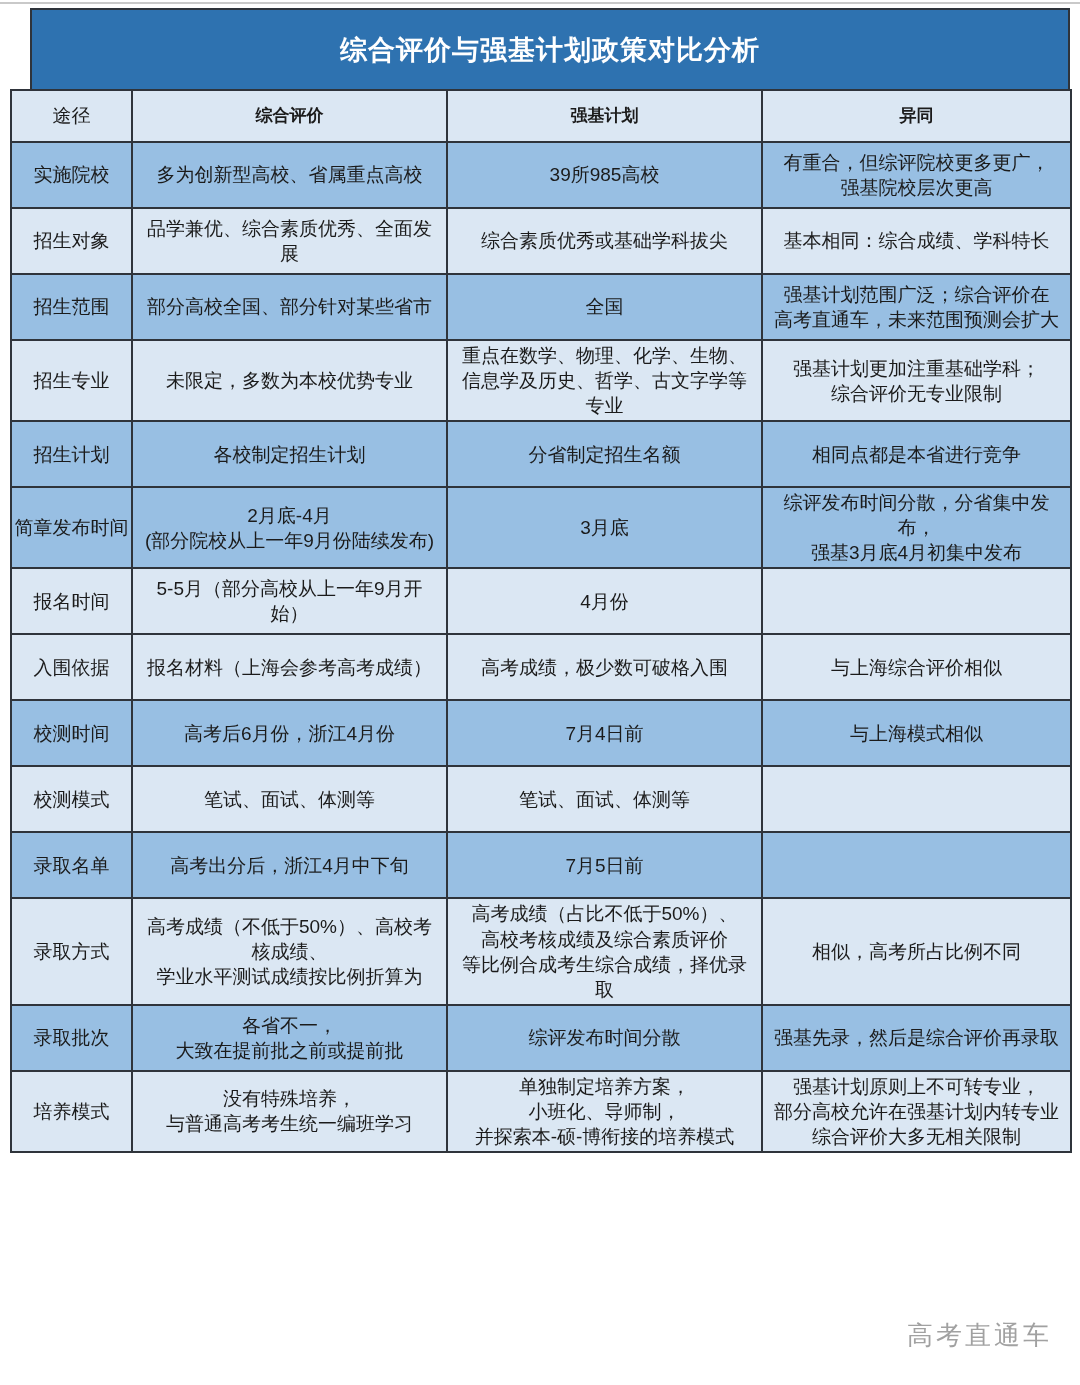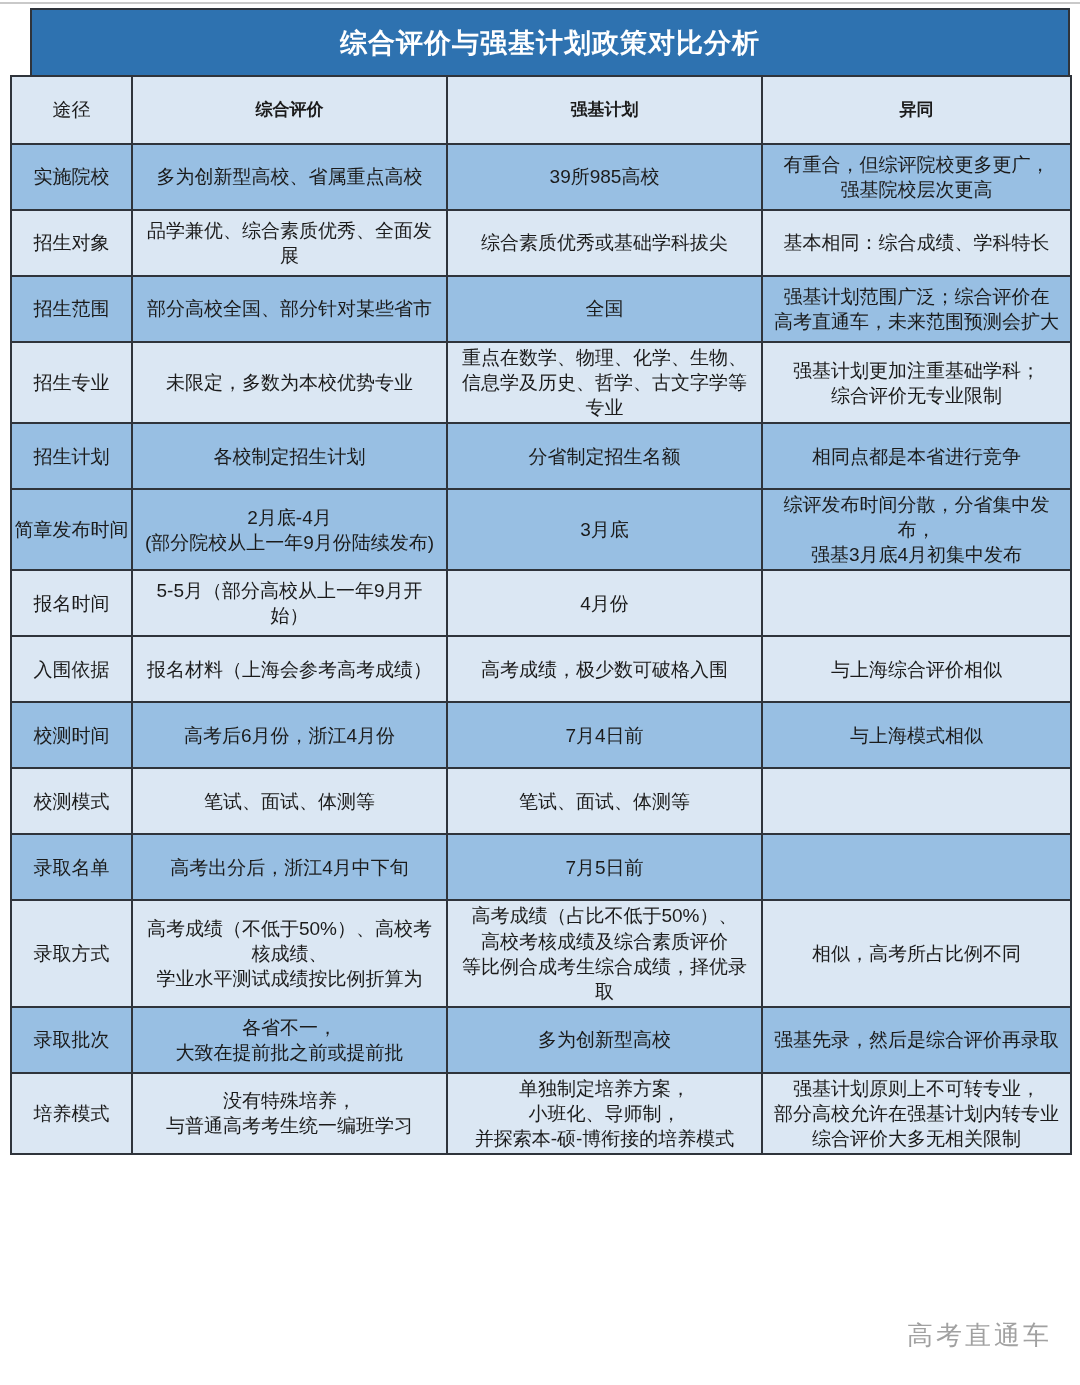--- a/index.html
+++ b/index.html
@@ -22,21 +22,21 @@
     color:var(--text);
   }
   .top-hairline{
     position:absolute;left:0;top:2px;width:1080px;height:2px;
     background:var(--hairline);
   }
   .table-frame{
     position:absolute;left:10px;top:8px;width:1060px;
   }
   .title-bar{
-    height:67px;
+    height:81px;
     background:var(--title-bar);
     border:2px solid var(--border);
     border-bottom:none;
     display:flex;align-items:center;justify-content:center;margin-left:20px;
   }
   .title-bar span{
     color:var(--title-text);
     font-size:27px;
     font-weight:bold;
     letter-spacing:1px;
@@ -53,21 +53,21 @@
   th,td{
     border:2px solid var(--border);
     text-align:center;
     vertical-align:middle;
     padding:2px 6px;
     white-space:pre-line;
     font-size:19px;
     line-height:1.32;
     color:var(--text);
   }
-  thead tr{height:68px;background:var(--row-light);margin-left:19px;}
+  thead tr{height:52px;background:var(--row-light);margin-left:19px;}
   thead th{font-weight:bold;font-size:17px;}
   thead th.col-label{font-weight:normal;font-size:19px;}
   tbody tr{height:66px;}
   tbody tr.row-dark{background:var(--row-dark);}
   tbody tr.row-light{background:var(--row-light);}
   td.label-cell{padding:2px 2px;}
   .watermark{
     position:absolute;
     right:28px;
     top:1318px;
@@ -181,21 +181,21 @@
 学业水平测试成绩按比例折算为</td>
           <td>高考成绩（占比不低于50%）、
 高校考核成绩及综合素质评价
 等比例合成考生综合成绩，择优录取</td>
           <td>相似，高考所占比例不同</td>
         </tr>
         <tr class="row-dark">
           <td class="label-cell">录取批次</td>
           <td>各省不一，
 大致在提前批之前或提前批</td>
-          <td>多为创新型高校</td>
+          <td>综评发布时间分散</td>
           <td>强基先录，然后是综合评价再录取</td>
         </tr>
         <tr class="row-light">
           <td class="label-cell">培养模式</td>
           <td>没有特殊培养，
 与普通高考考生统一编班学习</td>
           <td>单独制定培养方案，
 小班化、导师制，
 并探索本-硕-博衔接的培养模式</td>
           <td>强基计划原则上不可转专业，

